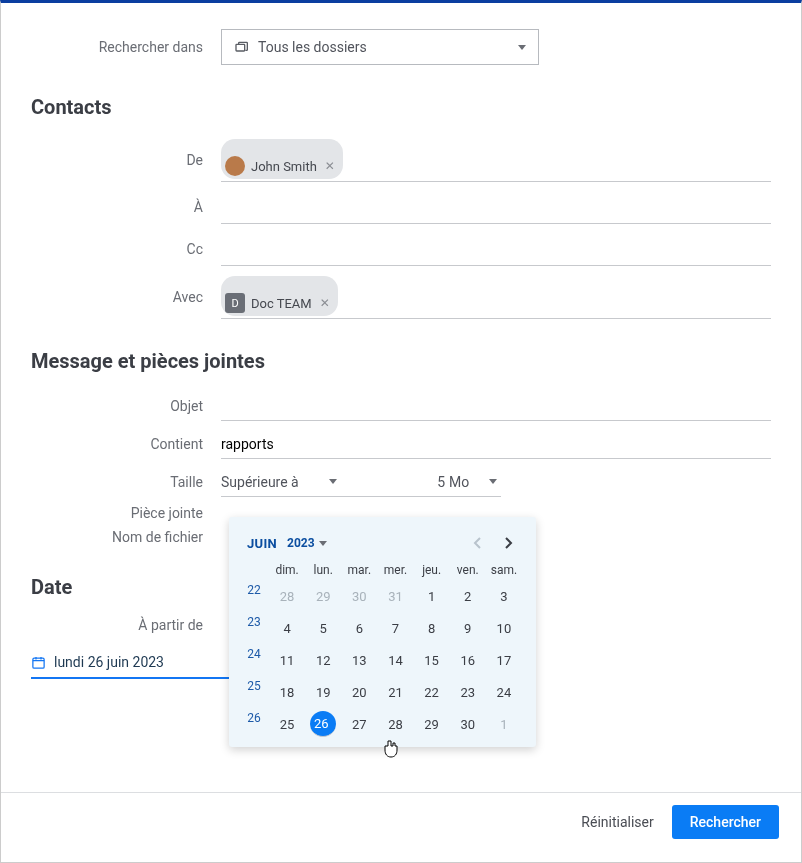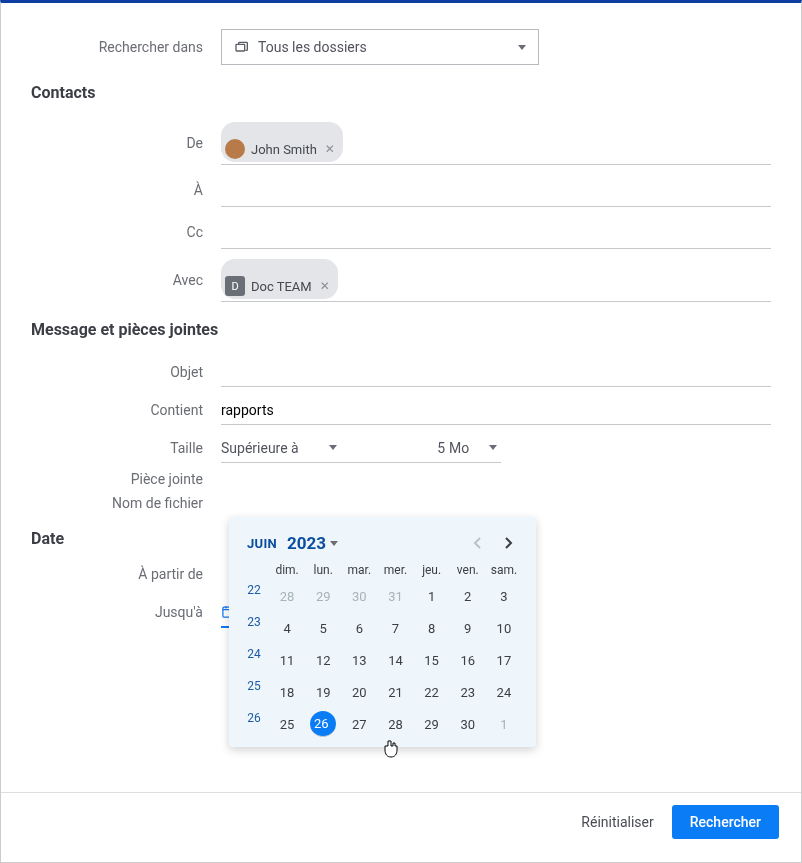--- a/index.html
+++ b/index.html
@@ -4,38 +4,38 @@
 <style>
 *{box-sizing:border-box;margin:0;padding:0}
 body{font-family:"Segoe UI",Roboto,Arial,sans-serif;font-size:14px;color:#51545c;background:#fff}
 .app{width:802px;height:863px;border:1px solid #ccc;border-top:3px solid #0b3ea0;position:relative;padding:26px 30px 0 30px}
 .row{display:flex;align-items:center;margin-bottom:8px}
 .lbl{flex:0 0 190px;text-align:right;padding-right:18px;color:#6a6d74}
 .fld{flex:1}
 .select-folder{display:flex;align-items:center;justify-content:space-between;height:36px;border:1px solid #b7babf;padding:0 12px;width:318px;cursor:pointer}
 .select-folder .left{display:flex;align-items:center;gap:8px}
 .caret-down{width:0;height:0;border-left:4px solid transparent;border-right:4px solid transparent;border-top:5px solid #6a6d74}
-h2{font-size:16px;font-weight:700;color:#3b3e45;margin:18px 0 18px 0}
+h2{font-size:20px;font-weight:700;color:#3b3e45;margin:30px 0 18px 0}
 .underline-input{border:none;border-bottom:1px solid #c7c9cd;height:30px;padding:2px 0;background:transparent;width:100%;font:inherit}
 .chip-row{display:flex;align-items:center;gap:6px;border-bottom:1px solid #c7c9cd;min-height:34px;padding:2px 0}
 .chip{display:inline-flex;align-items:center;gap:6px;background:#e3e5e8;border-radius:14px;padding:17px 8px 3px 4px;font-size:13px;color:#45484f}
 .chip .av{width:20px;height:20px;border-radius:50%;background:#b97a4a;display:inline-block}
 .chip .av.hex{width:20px;height:20px;border-radius:3px;background:#6a6e76;color:#fff;display:flex;align-items:center;justify-content:center;font-size:11px}
 .chip .x{color:#8a8d93;font-size:12px;padding-left:2px;cursor:pointer}
 .size-row{display:flex;align-items:center;}
 .sel{display:flex;align-items:center;justify-content:space-between;border-bottom:1px solid #c7c9cd;height:30px;cursor:pointer;padding-right:4px}
 .sel.s1{width:120px}
 .sel.s2{width:108px;justify-content:flex-end;gap:10px}
 .sel.s3{width:52px}
 .date-in{display:flex;align-items:center;gap:8px;border-bottom:2px solid #1376f3;height:32px;width:250px;color:#1e3952}
 .date-in .clear{margin-left:auto;color:#55585f;cursor:pointer;font-size:14px}
 .cal{position:absolute;left:228px;top:514px;width:307px;background:#eef6fb;border-radius:3px;box-shadow:0 3px 10px rgba(0,0,0,.18);padding:12px 14px 10px 10px}
 .cal-head{display:flex;align-items:center;margin:4px 4px 10px 8px}
 .cal-head .m{color:#0b4ea0;font-weight:700;font-size:13px;letter-spacing:.3px}
-.cal-head .y{color:#0b4ea0;font-weight:700;font-size:17px;margin-left:10px}
+.cal-head .y{color:#0b4ea0;font-weight:700;font-size:12px;margin-left:10px}
 .cal-head .y-car{margin-left:4px}
 .cal-head .nav{margin-left:auto;display:flex;gap:10px}
 .cal-head .nav span{width:20px;height:20px;display:flex;align-items:center;justify-content:center;color:#3b3e45;cursor:pointer}
 .cal-head .nav span.dis{color:#b8c3cc;cursor:default}
 .cal-grid{display:grid;grid-template-columns:30px repeat(7,1fr);text-align:center;row-gap:6px;font-size:13px}
 .cal-grid .wk{color:#1d5aa8;font-size:12px}
 .cal-grid .dow{font-size:12px;color:#3b3e45}
 .cal-grid .d{color:#3b3e45;height:26px;display:flex;align-items:center;justify-content:center;cursor:pointer}
 .cal-grid .d.off{color:#a8b2ba}
 .cal-grid .d.sel{background:#0a7cf5;color:#fff;border-radius:50%;width:26px;height:26px;margin:0 auto}
@@ -146,21 +146,20 @@
   </div>
 
   <h2>Date</h2>
 
   <div class="row" style="">
     <div class="lbl">À partir de</div>
     <div class="fld"></div>
   </div>
 
   <div class="row" style="margin-top:14px">
-    <div class="lbl">Jusqu'à</div>
     <div class="fld">
       <div class="date-in">
         <svg width="15" height="15" viewBox="0 0 24 24" fill="none" stroke="#1376f3" stroke-width="2">
             <rect x="3" y="5" width="18" height="16" rx="2"></rect>
             <path d="M3 9h18M8 3v4M16 3v4"></path>
           </svg>
         <span>lundi 26 juin 2023</span>
         <span class="clear">✕</span>
       </div>
     </div>

